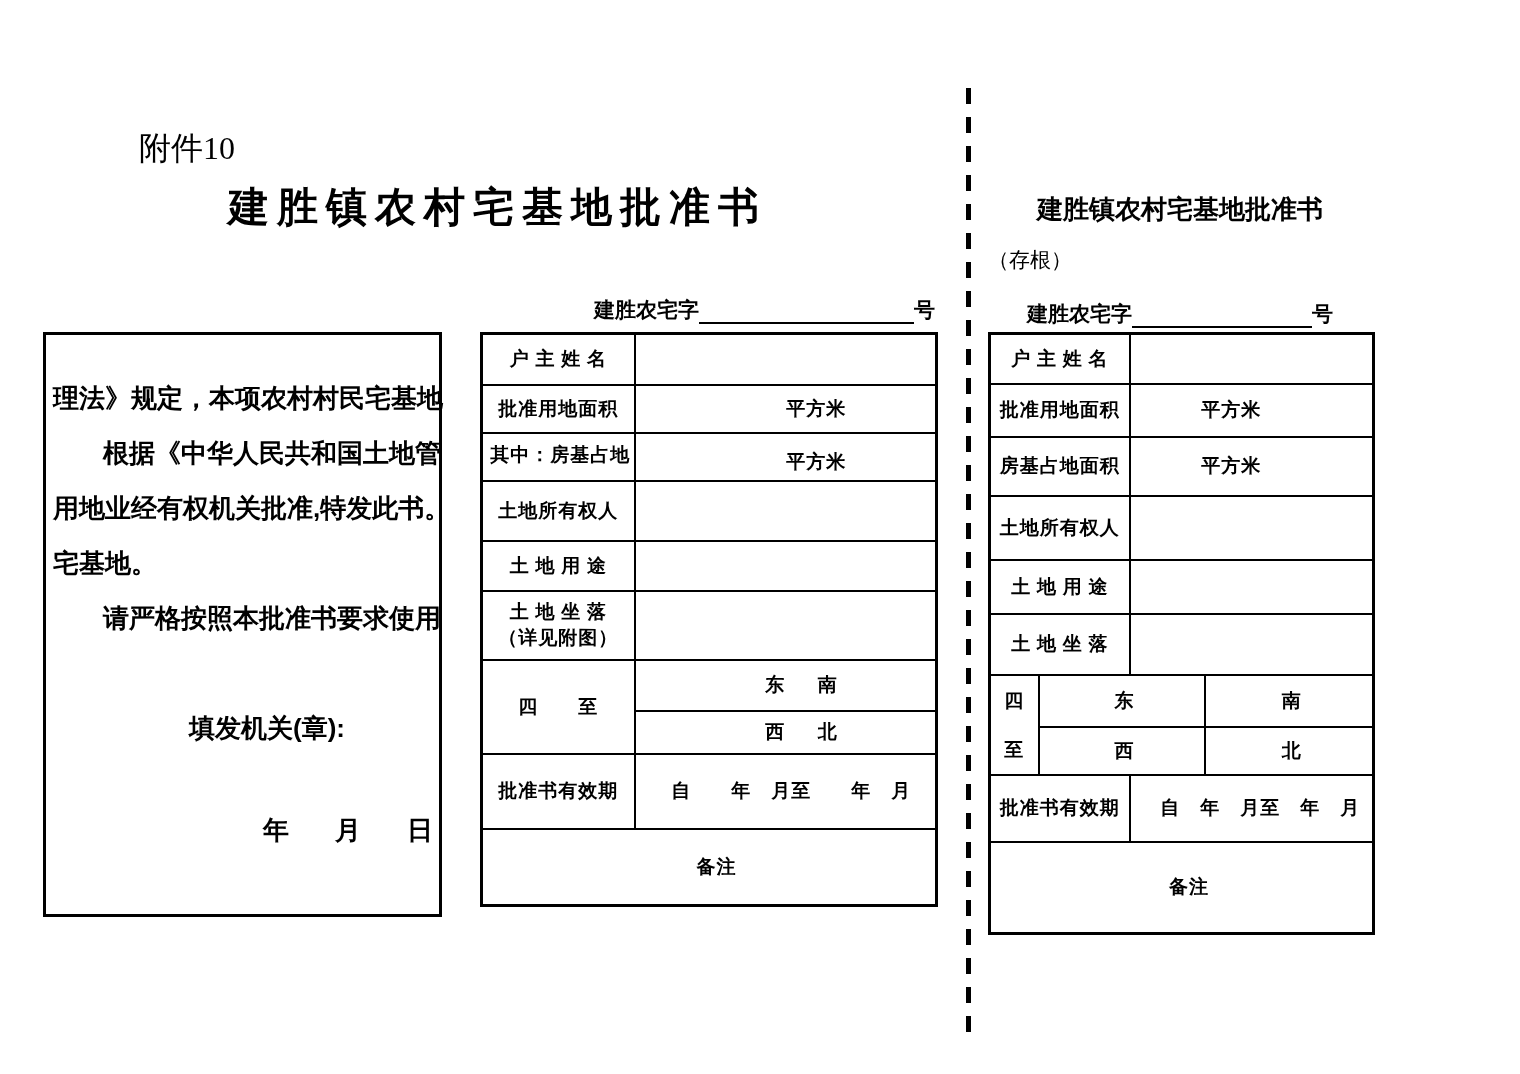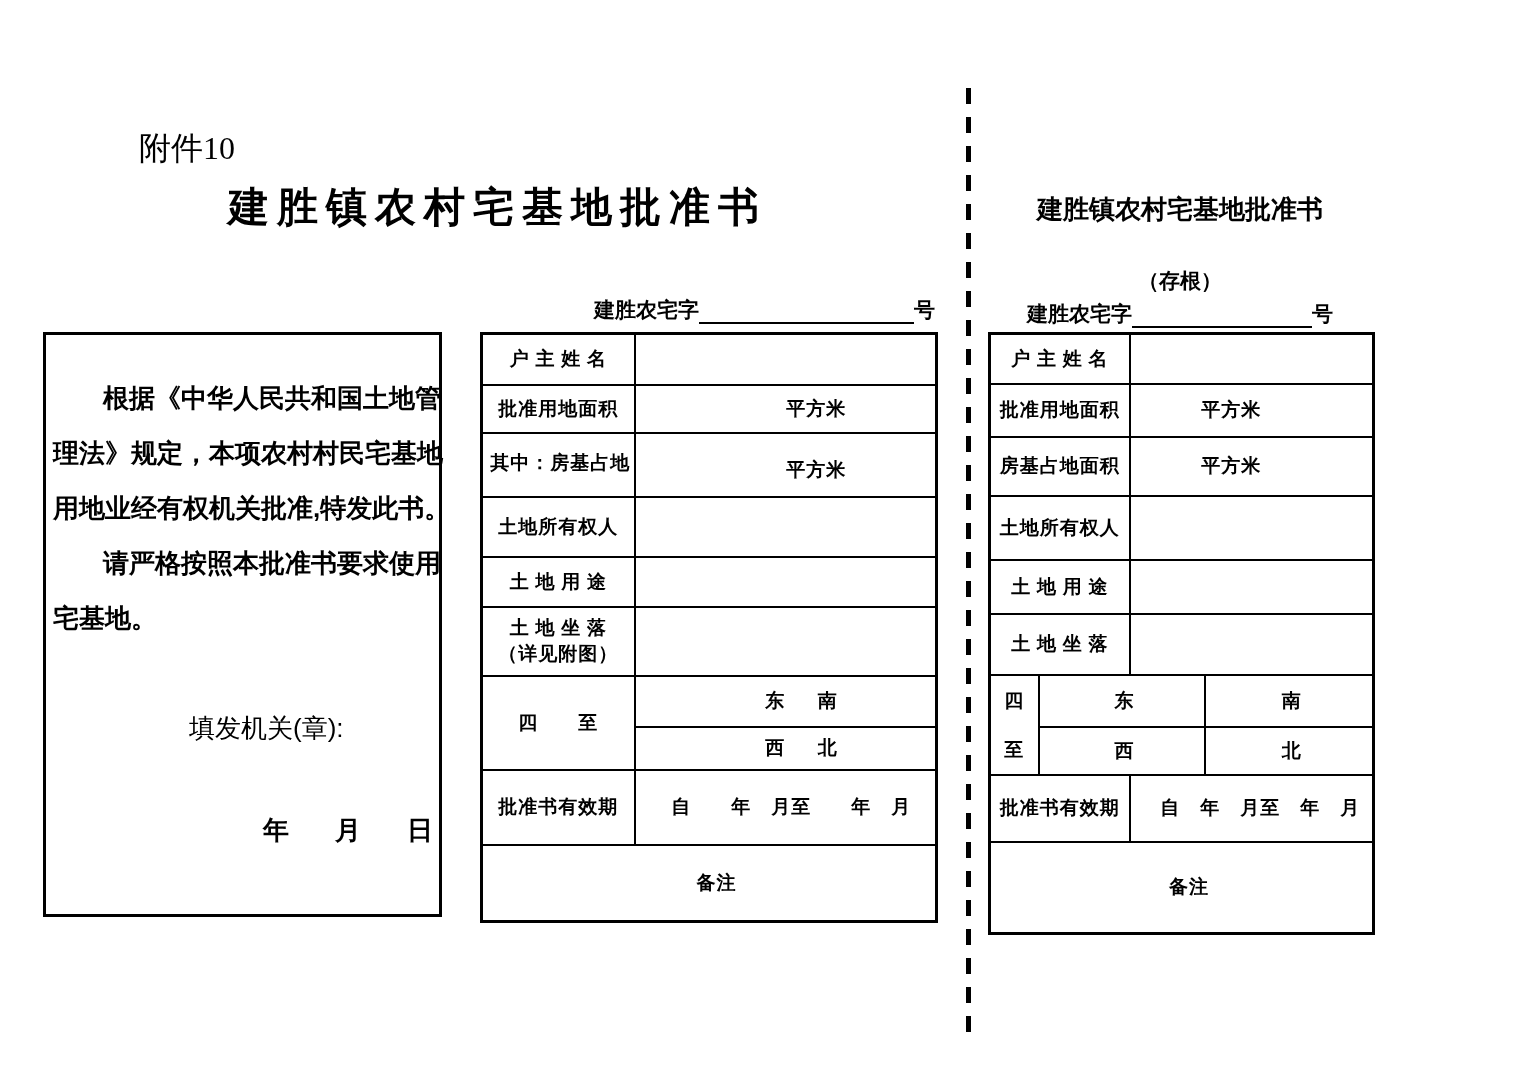--- a/index.html
+++ b/index.html
@@ -42,21 +42,21 @@
     padding: 36px 7px 0 7px;
     font-family: "Liberation Sans", "DejaVu Sans", sans-serif;
     font-weight: 700; font-size: 26px; line-height: 55px;
     text-align: justify;
   }
   .notice-text .line { white-space: nowrap; }
   .notice-text .indent { text-indent: 50px; }
   .issuer {
     position: absolute; left: 143px; top: 376px;
     font-family: "Liberation Sans", "DejaVu Sans", sans-serif;
-    font-weight: 400; font-size: 26px; white-space: nowrap;
+    font-weight: 700; font-size: 26px; white-space: nowrap;
   }
   .date-line {
     position: absolute; left: 0; top: 478px; width: 100%;
     display: flex; justify-content: flex-end; gap: 46px; padding-right: 6px;
     font-family: "Liberation Sans", "DejaVu Sans", sans-serif;
     font-weight: 700; font-size: 26px;
   }
 
   
   .docno {
@@ -71,21 +71,21 @@
   .docno-stub { left: 988px; top: 300px; width: 384px; text-align: center; }
   .docno-stub .u-line { width: 180px; }
 
   
   .stub-title {
     position: absolute; left: 988px; top: 192px; width: 384px;
     text-align: center; font-size: 26px; font-weight: 700; white-space: nowrap;
   }
   .stub-sub {
     position: absolute; left: 988px; top: 246px; width: 384px;
-    text-align: center; font-size: 21px; font-weight: 700; margin-top: 21px;
+    font-size: 21px; font-weight: 400;
   }
 
   
   table.form {
     position: absolute;
     border-collapse: collapse; table-layout: fixed;
     border: 3px solid #000;
   }
   table.form td {
     border: 2px solid #000;
@@ -114,25 +114,25 @@
 
 <div class="page">
 
   <div class="cut-line"></div>
 
   <div class="attachment">附件10</div>
   <div class="main-title">建胜镇农村宅基地批准书</div>
 
   <div class="notice-box">
     <div class="notice-text">
+      <div class="line">理法》规定，本项农村村民宅基地</div>
       <div class="line indent">根据《中华人民共和国土地管</div>
-      <div class="line">理法》规定，本项农村村民宅基地</div>
       <div class="line">用地业经有权机关批准,特发此书。</div>
+      <div class="line">宅基地。</div>
       <div class="line indent">请严格按照本批准书要求使用</div>
-      <div class="line">宅基地。</div>
     </div>
     <div class="issuer">填发机关(章):</div>
     <div class="date-line">
       <span>年</span>
       <span>月</span>
       <span>日</span>
     </div>
   </div>
 
   <div class="docno docno-main">
@@ -146,21 +146,21 @@
       </colgroup>
     <tbody>
         <tr style="height:51px">
       <td>户 主 姓 名</td>
       <td></td>
     </tr>
     <tr style="height:48px">
       <td>批准用地面积</td>
       <td class="unit-main">平方米</td>
     </tr>
-    <tr style="height:64px">
+    <tr style="height:48px">
       <td class="lbl-bottom">其中：房基占地</td>
       <td class="unit-main unit-top">平方米</td>
     </tr>
     <tr style="height:60px">
       <td>土地所有权人</td>
       <td></td>
     </tr>
     <tr style="height:50px">
       <td>土 地 用 途</td>
       <td></td>

